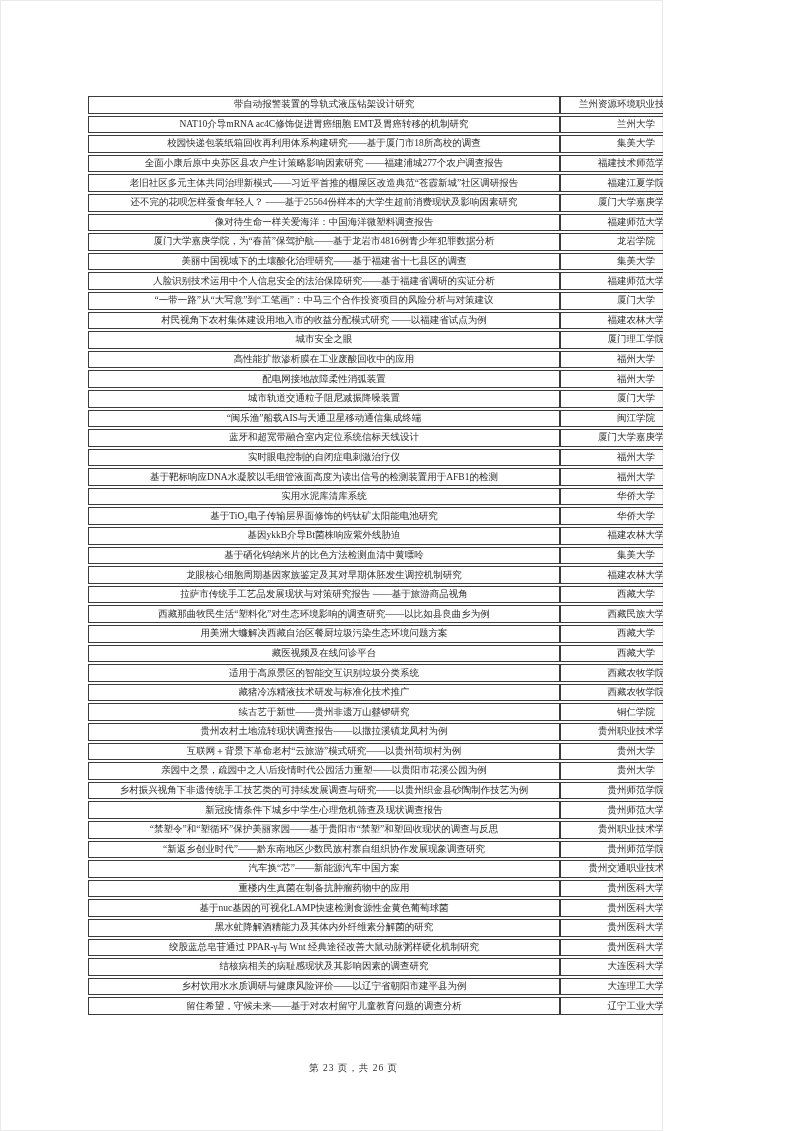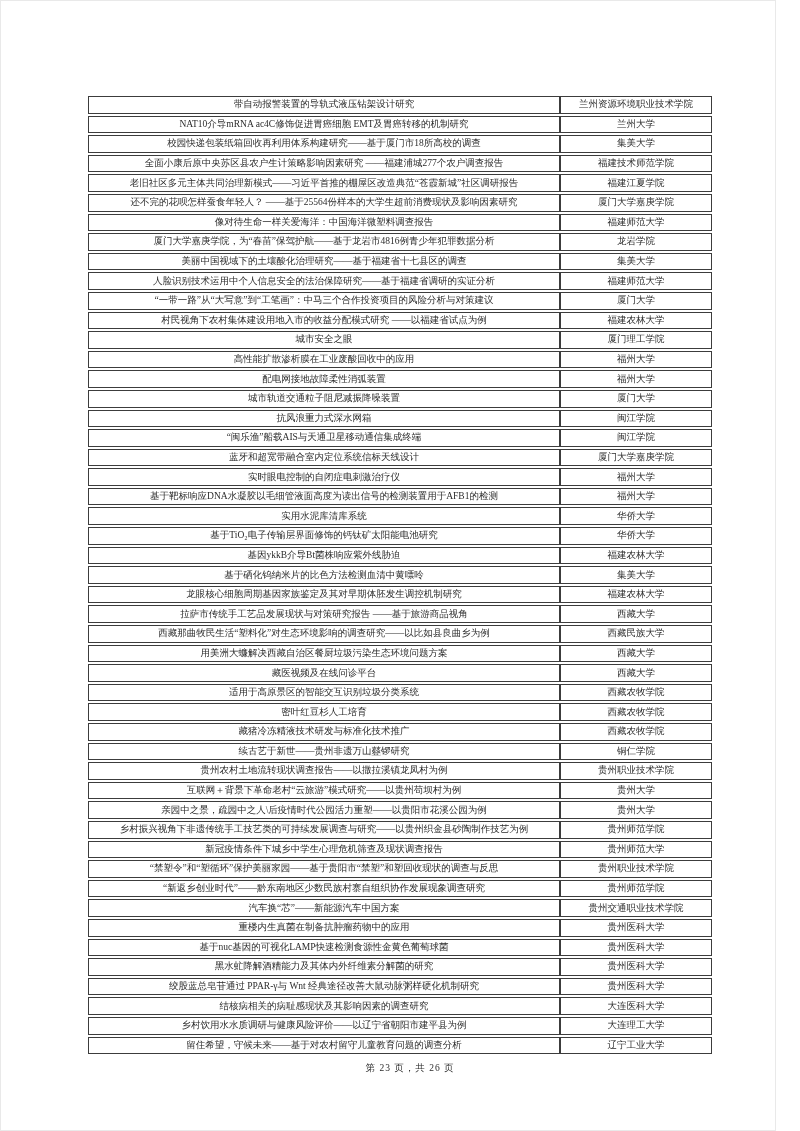--- a/index.html
+++ b/index.html
@@ -1,18 +1,18 @@
 <!DOCTYPE html>
 <html><head>
 <meta charset="utf-8">
 <style>
   html,body{margin:0;padding:0;background:#ffffff;}
   .page{
     position:relative;
-    width:776px;height:1131px;
+    width:663px;height:1131px;
     background:#ffffff;
     box-shadow:inset 0 0 0 1px #e9e9e9;
     font-family:"Liberation Serif","DejaVu Serif",serif;
     color:#2b2b2b;
     overflow:hidden;
   }
   table.projects{
     position:absolute;
     left:88px;top:94px;
     width:624px;
@@ -127,24 +127,20 @@
         <tr>
           <td>配电网接地故障柔性消弧装置</td>
           <td>福州大学</td>
         </tr>
 
         <tr>
           <td>城市轨道交通粒子阻尼减振降噪装置</td>
           <td>厦门大学</td>
         </tr>
 
-        <tr>
-          <td>抗风浪重力式深水网箱</td>
-          <td>闽江学院</td>
-        </tr>
 
         <tr>
           <td>“闽乐渔”船载AIS与天通卫星移动通信集成终端</td>
           <td>闽江学院</td>
         </tr>
 
         <tr>
           <td>蓝牙和超宽带融合室内定位系统信标天线设计</td>
           <td>厦门大学嘉庚学院</td>
         </tr>
@@ -202,24 +198,20 @@
         <tr>
           <td>藏医视频及在线问诊平台</td>
           <td>西藏大学</td>
         </tr>
 
         <tr>
           <td>适用于高原景区的智能交互识别垃圾分类系统</td>
           <td>西藏农牧学院</td>
         </tr>
 
-        <tr>
-          <td>密叶红豆杉人工培育</td>
-          <td>西藏农牧学院</td>
-        </tr>
 
         <tr>
           <td>藏猪冷冻精液技术研发与标准化技术推广</td>
           <td>西藏农牧学院</td>
         </tr>
 
         <tr>
           <td>续古艺于新世——贵州非遗万山鼟锣研究</td>
           <td>铜仁学院</td>
         </tr>

